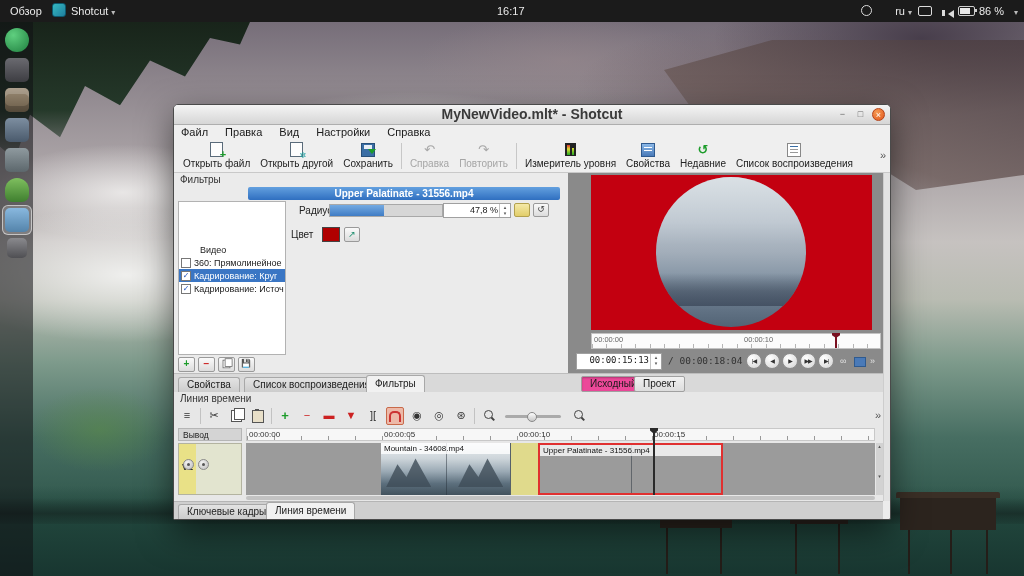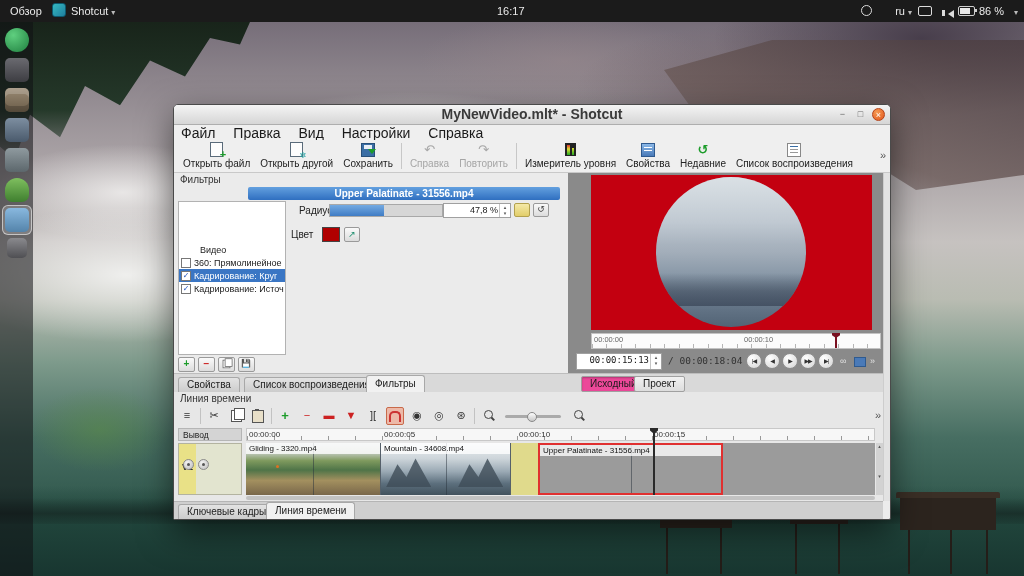--- a/index.html
+++ b/index.html
@@ -38,21 +38,21 @@
   .dock{position:absolute;left:0;top:22px;width:33px;height:554px;background:rgba(16,16,20,.55);z-index:40;}
   .dk{width:24px;height:24px;margin:6px auto 0 auto;border-radius:5px;position:relative;}
   .dk.active::before{content:"";position:absolute;inset:-3px;border:1px solid rgba(255,255,255,.55);background:rgba(255,255,255,.18);border-radius:6px;}
   
   .window{position:absolute;left:173px;top:104px;width:716px;height:414px;background:#ececec;border:1px solid #4a4a4a;border-radius:5px 5px 2px 2px;box-shadow:0 12px 34px rgba(0,0,0,.55);z-index:60;font-size:10px;color:#1a1a1a;}
   .titlebar{position:absolute;left:0;top:0;right:0;height:19px;background:linear-gradient(#f4f4f4,#d6d6d6);border-bottom:1px solid #aeaeae;border-radius:4px 4px 0 0;}
   .wtitle{position:absolute;left:0;right:0;top:0;height:19px;line-height:19px;text-align:center;font-size:14px;font-weight:bold;color:#3a3a3a;}
   .wbtns{position:absolute;right:5px;top:2px;display:flex;gap:5px;align-items:center;height:15px;}
   .wb{width:13px;height:13px;line-height:12px;text-align:center;font-size:9px;color:#666;}
   .wb.close{background:radial-gradient(circle at 35% 30%,#f59a54,#e2571d);border-radius:50%;color:#fff;border:1px solid #b4431a;box-sizing:border-box;}
-  .menubar{position:absolute;left:0;top:20px;right:0;height:15px;background:#efefef;border-bottom:3px solid #a16207;font-size:14px;}
+  .menubar{position:absolute;left:0;top:20px;right:0;height:15px;background:#efefef;border-bottom:3px solid #a16207;font-size:11px;}
   .menubar span{display:inline-block;padding:0 7px;line-height:15px;}
   .toolbar{position:absolute;left:0;top:35px;right:0;height:33px;background:#efefef;border-bottom:1px solid #c9c9c9;display:flex;align-items:flex-start;padding:1px 2px 0 4px;box-sizing:border-box;}
   .tbtn{display:flex;flex-direction:column;align-items:center;padding:1px 5px;font-size:10px;color:#222;}
   .tbtn.dis{color:#a5a5a5;}
   .tsep{width:1px;height:26px;background:#c7c7c7;margin:2px 3px;}
   .ic{height:15px;display:flex;align-items:center;justify-content:center;margin-bottom:1px;}
   .ic-doc{width:11px;height:13px;background:#fdfdfd;border:1px solid #5a6b7a;position:relative;}
   .ic-doc::after{content:"+";position:absolute;right:-4px;bottom:-4px;color:#1c9c2a;font-weight:bold;font-size:11px;}
   .ic-doc.alt::after{content:"✲";color:#20a0a0;font-size:8px;}
   .ic-save{width:12px;height:12px;background:#3a6ea5;border:1px solid #28507a;position:relative;}
@@ -411,26 +411,20 @@
       </div>
 
       <div class="trackhead">
         <span class="th-strip"></span>
         <span class="th-label">V1</span>
         <span class="th-btn" style="left:4px;"></span>
         <span class="th-btn" style="left:19px;"></span>
       </div>
 
       <div class="lane">
-        <div class="clip" style="left:0;width:135px;">
-          <div class="thumb bg-gliding"></div>
-            <div class="thumb r bg-gliding"></div>
-          <span class="dot" style="left:30px;top:22px;"></span>
-          <div class="clabel">Gliding - 3320.mp4</div>
-        </div>
         <div class="clip" style="left:135px;width:130px;">
           <div class="thumb bg-mountain">
               <span class="peak"></span>
             </div>
             <div class="thumb r bg-mountain">
               <span class="peak" style="left:18%;"></span>
             </div>
           <div class="clabel">Mountain - 34608.mp4</div>
         </div>
         <div class="gap" style="left:265px;width:27px;"></div>

